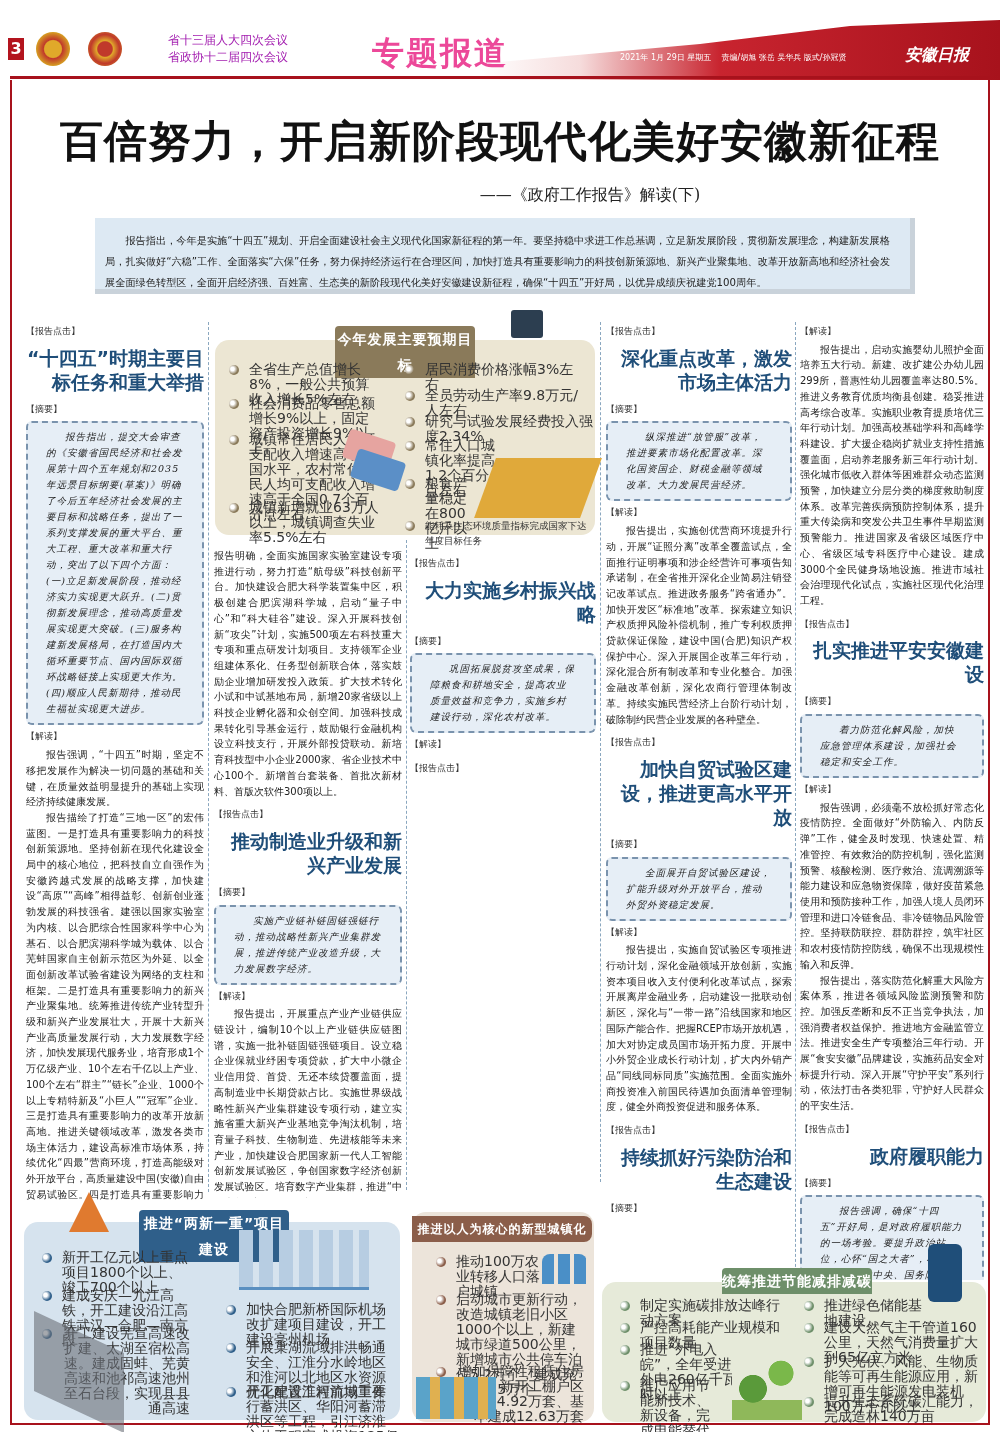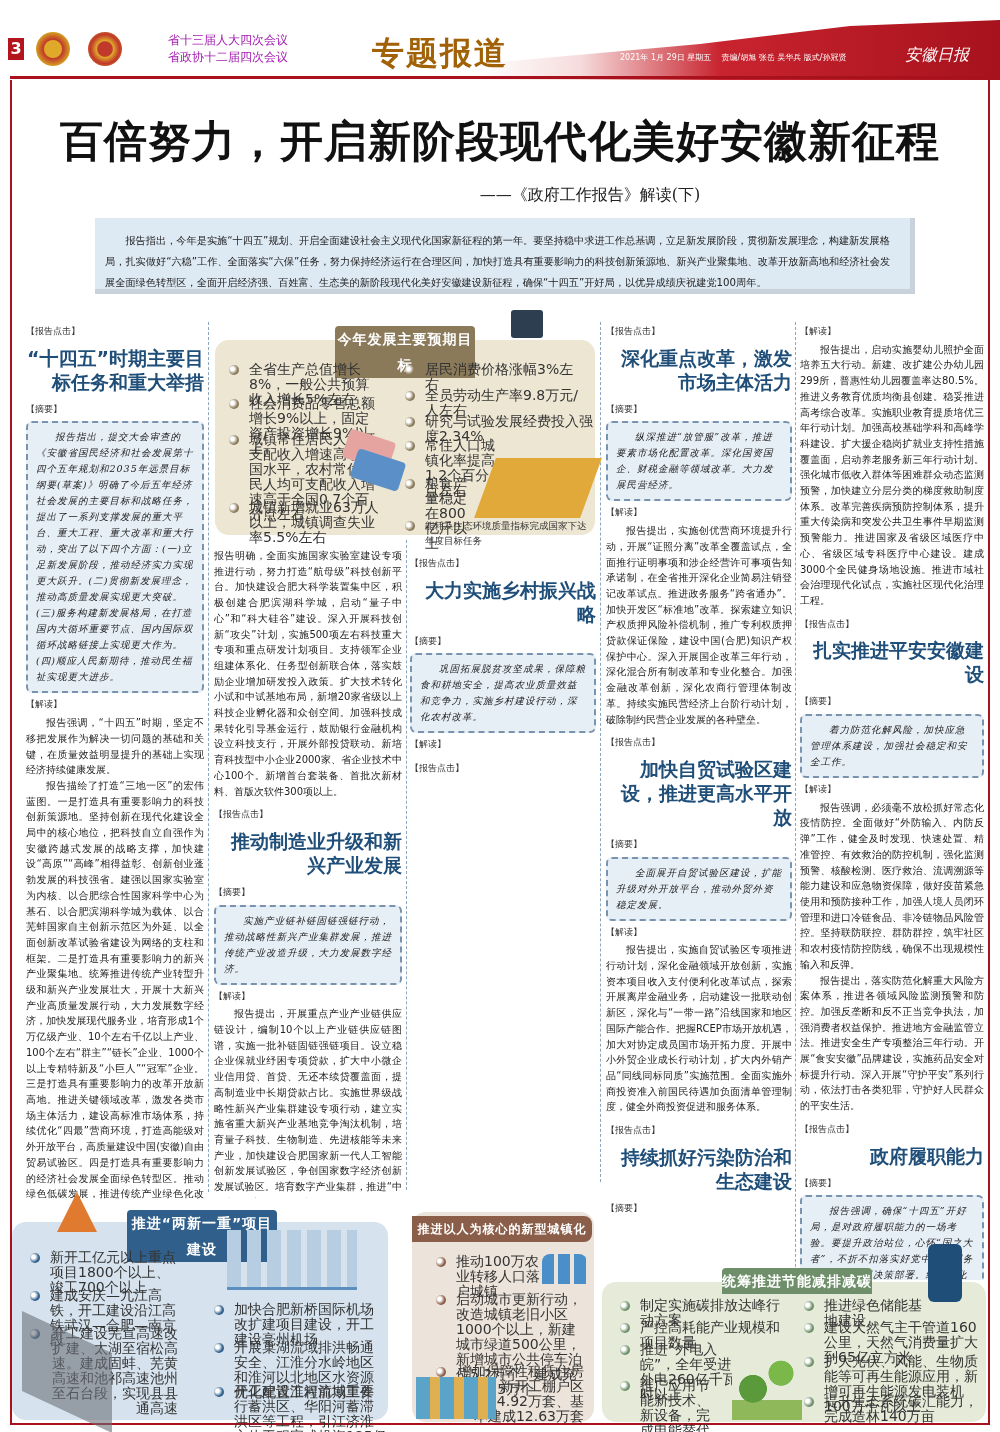--- a/index.html
+++ b/index.html
@@ -5,33 +5,33 @@
 *{box-sizing:border-box;margin:0;padding:0}
 body{width:1000px;height:1432px;background:#fff;position:relative;overflow:hidden;font-family:"DejaVu Sans","Liberation Sans",sans-serif;color:#222}
 .abs{position:absolute}
 
 .mast{left:0;top:20px;width:1000px;height:60px}
 .mast-band{position:absolute;left:0;top:0;width:1000px;height:60px;background:linear-gradient(90deg,#fff 0%,#fff 48%,#f6dcdc 58%,#c8242f 72%,#a7121c 100%);clip-path:polygon(0 100%,0 70%,50% 70%,70% 40%,85% 10%,100% 0,100% 100%)}
 .mast-line{position:absolute;left:10px;top:56px;width:980px;height:3px;background:#a7121c}
 .pg{position:absolute;left:8px;top:18px;width:16px;height:22px;background:#b3141e;color:#fff;font-weight:bold;font-size:16px;text-align:center;line-height:22px}
 .emb{position:absolute;top:12px;width:34px;height:34px;border-radius:50%;background:radial-gradient(circle,#e0a92a 35%,#c0392b 40%,#d69d22 70%,#b07817 100%)}
 .mtitle{position:absolute;left:168px;top:12px;font-size:12px;line-height:17px;color:#a21caf;font-weight:normal}
-.mbig{position:absolute;left:372px;top:12px;font-size:32px;font-weight:900;color:#a16207;letter-spacing:2px;font-family:"DejaVu Sans",sans-serif}
+.mbig{position:absolute;left:372px;top:12px;font-size:32px;font-weight:900;color:#ec4899;letter-spacing:2px;font-family:"DejaVu Sans",sans-serif}
 .mdate{position:absolute;left:620px;top:32px;font-size:8px;color:#fff}
-.mlogo{position:absolute;left:905px;top:25px;font-size:16px;color:#fff;font-weight:normal;font-style:italic;font-family:"DejaVu Serif",serif}
+.mlogo{position:absolute;left:905px;top:25px;font-size:16px;color:#fff;font-weight:bold;font-style:italic;font-family:"DejaVu Serif",serif}
 
 .frame{left:10px;top:80px;width:980px;height:1345px;border-left:2px solid #a7121c;border-right:2px solid #a7121c;border-bottom:2px solid #a7121c}
 .h1{left:0;width:1000px;top:113px;text-align:center;font-size:43px;font-weight:900;letter-spacing:1px;color:#111;font-family:"DejaVu Sans",sans-serif}
 .sub{left:0;width:1000px;top:185px;text-align:center;font-size:16px;font-family:"DejaVu Serif",serif;padding-left:180px}
 .lead{left:95px;top:218px;width:820px;height:76px;background:#dde9f3;border-right:5px solid #c9d2da;border-bottom:5px solid #c9d2da;font-size:10.2px;line-height:21px;padding:12px 10px;text-indent:2em;color:#222}
 .col{position:absolute;font-size:10px;line-height:15.7px;color:#222}
 .col p{text-indent:2em;text-align:justify}
 .tag{font-size:9px;color:#333;margin:4px 0 2px}
 .stitle{color:#1f4e79;font-weight:bold;font-size:19px;line-height:24px;text-align:right;margin:6px 0 8px}
-.abs-box{border:2px dashed #7a93ad;background:#e6eef6;border-radius:6px;padding:6px 8px;font-size:9.5px;line-height:16px;margin:4px 0 4px;letter-spacing:1px;font-family:"DejaVu Serif",serif;font-style:italic}
+.abs-box{border:2px dashed #7a93ad;background:#e6eef6;border-radius:6px;padding:6px 18px;font-size:9.5px;line-height:16px;margin:4px 0 4px;letter-spacing:1px;font-family:"DejaVu Serif",serif;font-style:italic}
 .abs-box span{display:block;text-indent:2em}
 .vdiv{position:absolute;width:0;border-left:1px dashed #8aa7bf}
 
 .panel{position:absolute;border-radius:14px}
 .ptitle{position:absolute;color:#fff;font-weight:bold;text-align:center;font-size:14px;line-height:26px;letter-spacing:1px}
 .pitem{position:absolute;font-size:14px;line-height:15px;color:#333;padding-left:22px}
 .pitem::before{content:"";position:absolute;left:2px;top:3px;width:10px;height:10px;border-radius:50%;background:radial-gradient(circle at 35% 40%,#fff 20%,var(--dot) 60%)}
 </style>
 </head>
 <body>
@@ -158,21 +158,21 @@
   <p>报告提出，落实防范化解重大风险方案体系，推进各领域风险监测预警和防控。加强反垄断和反不正当竞争执法，加强消费者权益保护。推进地方金融监管立法。推进安全生产专项整治三年行动。开展“食安安徽”品牌建设，实施药品安全对标提升行动。深入开展“守护平安”系列行动，依法打击各类犯罪，守护好人民群众的平安生活。</p>
   <div class="tag" style="margin-top:8px">【报告点击】</div>
   <div class="stitle">政府履职能力</div>
   <div class="tag">【摘要】</div>
   <div class="abs-box">
       <span>报告强调，确保“十四五”开好局，是对政府履职能力的一场考验。要提升政治站位，心怀“国之大者”，不折不扣落实好党中央、国务院及省委各项决策部署。继续深化政府职能转变，深入实施改善服务“好差评”制度，在全省政府系统开展专业化能力提升行动。制定实施新五年法治政府建设纲要。推动民法典实施。自觉接受人大监督、政协民主监督、社会监督和舆论监督，自觉接受法律、监察和人民监督，发挥审计监督作用。深入推进政府系统党风廉政建设，完善廉政风险防控机制。弘扬艰苦奋斗的工作作风。</span>
     </div>
 
 </div>
 
-<div class="panel" style="left:12px;top:1222px;width:376px;height:198px;background:#d6e3ee">
+<div class="panel" style="left:24px;top:1222px;width:376px;height:198px;background:#d6e3ee">
   <div class="abs" style="left:45px;top:-30px;width:40px;height:40px;background:#e07a2f;clip-path:polygon(50% 0,100% 100%,0 100%)"></div>
   <div class="ptitle" style="left:115px;top:-12px;width:150px;background:#2f5f8a;border-radius:4px 4px 0 0">推进“两新一重”项目建设</div>
   <div class="pitem" style="--dot:#2f5f8a;left:16px;top:28px;width:150px">新开工亿元以上重点项目1800个以上、竣工700个以上</div>
   <div class="pitem" style="--dot:#2f5f8a;left:16px;top:66px;width:150px">建成安庆—九江高铁，开工建设沿江高铁武汉—合肥—南京段</div>
   <div class="pitem" style="--dot:#2f5f8a;left:16px;top:104px;width:150px;text-align:right">开工建设芜宣高速改扩建、太湖至宿松高速。建成固蚌、芜黄高速和池祁高速池州至石台段，实现县县通高速</div>
   <div class="abs" style="left:10px;top:110px;width:90px;height:80px;background:#6b6f78;transform:skewY(25deg);opacity:.6"></div>
   <div class="abs" style="left:215px;top:8px;width:130px;height:60px;border-bottom:3px solid #5a8fc0;background:repeating-linear-gradient(90deg,#b7cde2 0 14px,transparent 14px 20px)"></div>
   <div class="pitem" style="--dot:#2f5f8a;left:200px;top:80px;width:175px">加快合肥新桥国际机场改扩建项目建设，开工建设亳州机场</div>
   <div class="pitem" style="--dot:#2f5f8a;left:200px;top:118px;width:175px">开展巢湖流域排洪畅通安全、江淮分水岭地区和淮河以北地区水资源优化配置工程前期工作</div>
   <div class="pitem" style="--dot:#2f5f8a;left:200px;top:162px;width:175px">开工建设淮河流域重要行蓄洪区、华阳河蓄滞洪区等工程，引江济淮主体工程完成投资125亿元以上</div>

